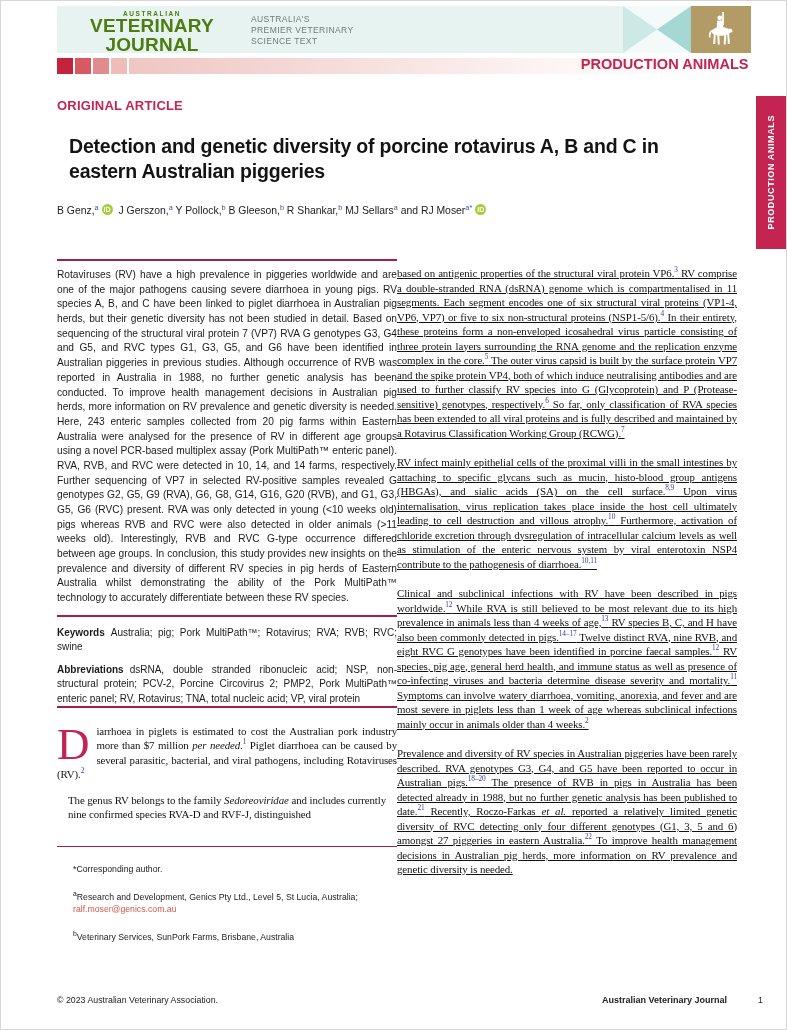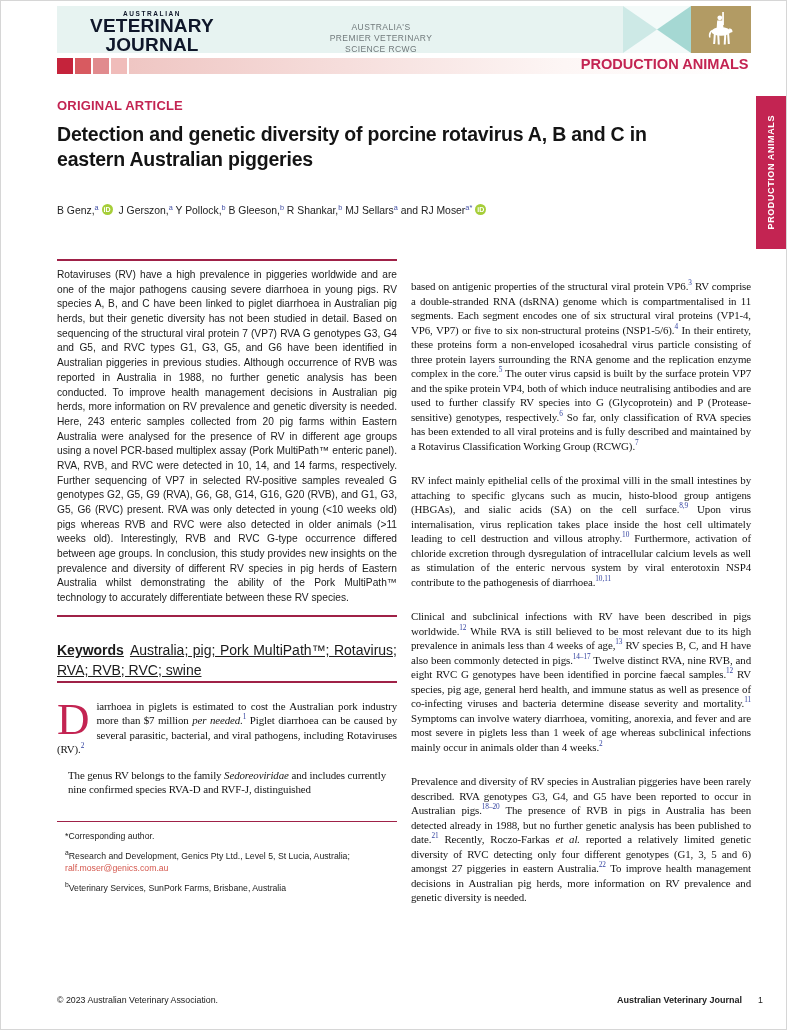--- a/index.html
+++ b/index.html
@@ -8,24 +8,24 @@
 
   
   .mint-band{position:absolute;left:56px;top:5px;width:566px;height:47px;background:#e7f3f1;}
   .deco{position:absolute;left:622px;top:5px;width:68px;height:47px;background:#f3faf9;}
   .deco .tri-left{position:absolute;left:0;top:0;width:100%;height:100%;background:#cde9e6;
         clip-path:polygon(0 0,50% 50%,0 100%);}
   .deco .tri-right{position:absolute;left:0;top:0;width:100%;height:100%;background:#a5d8d3;
         clip-path:polygon(100% 0,50% 50%,100% 100%);}
   .gold-box{position:absolute;left:690px;top:5px;width:60px;height:47px;background:#b29b64;}
   .gold-box svg{position:absolute;left:10px;top:4px;}
-  .logo{position:absolute;left:66px;top:9px;width:170px;text-align:center;color:#0f172a;}
+  .logo{position:absolute;left:66px;top:9px;width:170px;text-align:center;color:#4d7c0f;}
   .logo-small{font-size:6.5px;font-weight:bold;letter-spacing:1.6px;}
   .logo-line{font-size:19px;font-weight:bold;line-height:0.98;letter-spacing:0.2px;}
-  .tagline{position:absolute;left:250px;top:21px;width:260px;text-align:center;
+  .tagline{position:absolute;left:250px;top:13px;width:260px;text-align:left;
         font-size:8.5px;color:#70797b;line-height:1.3;letter-spacing:0.4px;}
 
   .grad-bar{position:absolute;left:56px;top:57px;width:694px;height:16px;display:flex;align-items:center;}
   .sq{width:16px;height:16px;margin-right:2px;flex:0 0 auto;}
   .fade{flex:1;height:16px;background:linear-gradient(to right,#efc6c3,#fdf6f5 70%,#fff);}
   .banner-label{position:absolute;right:37px;top:54px;font-size:15.5px;font-weight:bold;
         color:#c32452;transform:scaleX(0.94);transform-origin:right;letter-spacing:0;}
 
   
   .side-tab{position:absolute;right:0;top:95px;width:30px;height:153px;background:#c32452;
@@ -38,47 +38,47 @@
         font-size:13px;letter-spacing:0.2px;}
   .title{position:absolute;left:56px;top:121px;width:650px;font-size:19.5px;font-weight:bold;
         color:#141414;line-height:1.3;letter-spacing:-0.2px;}
   .authors{position:absolute;left:56px;top:203px;width:670px;font-size:10.4px;color:#222;}
   .authors sup.aff{color:#4350a5;}
   .orcid{display:inline-block;width:11px;height:11px;border-radius:50%;background:#a6ce39;
         color:#fff;font-size:7px;font-weight:bold;text-align:center;line-height:11px;
         vertical-align:2px;margin:0 3px;}
 
   
-  .columns{position:absolute;left:56px;top:258px;width:694px;display:flex;gap:14px;}
+  .columns{position:absolute;left:56px;top:258px;width:694px;display:flex;}
   .col{width:340px;flex:0 0 auto;}
   .rule{height:2px;background:#9f2147;border:none;margin:0;}
   .abstract{font-size:10.2px;line-height:1.44;text-align:justify;margin:7px 0 9px;color:#1b1b1b;}
-  .kv{font-size:14px;line-height:1.42;text-align:justify;margin:24px 0 0;color:#1b1b1b;text-decoration:underline;}
+  .kv{font-size:10px;line-height:1.42;text-align:justify;margin:9px 0 0;color:#1b1b1b;}
   .kv b{padding-right:6px;}
   .meta-line{display:flex;justify-content:space-between;font-size:9.2px;margin:8px 0 7px;color:#222;}
   .meta-line .jref{font-style:italic;}
   .serif{font-family:"Liberation Serif",serif;font-size:10.9px;line-height:1.33;
         text-align:justify;color:#121212;letter-spacing:-0.1px;}
   .col-left .serif.p1{margin:16px 0 0;}
   .col-left .serif.p2{margin:11px 11px 0;}
   .dropcap{float:left;font-family:"Liberation Serif",serif;font-size:45px;line-height:36px;
         color:#c32452;padding:2px 7px 0 0;}
   sup.ref{color:#2f3f9e;font-size:7.3px;line-height:0;}
   sup.aff{font-size:7.3px;line-height:0;}
   sup.fns{font-size:6.8px;line-height:0;}
   .footnote-rule{height:1px;background:#9f2147;margin-top:24px;}
   .footnotes{font-size:8.7px;line-height:1.4;margin-top:4px;color:#222;}
-  .footnotes p{margin:8px;}
+  .footnotes p{margin:16px;}
   .link{color:#d4574d;}
-  .col-right .serif{margin:20px 0 15px;}
+  .col-right .serif{margin:7px 0 15px;text-decoration:underline;}
 
   
   .footer{position:absolute;left:56px;top:994px;width:706px;display:flex;
         justify-content:space-between;align-items:baseline;font-size:8.8px;color:#222;text-align:center;}
-  .footer-right{display:flex;gap:16px;align-items:baseline;}
+  .footer-right{display:flex;gap:31px;align-items:baseline;}
   .footer-right b{font-size:9px;}
 </style>
 </head>
 <body>
 
 <div class="page">
 
   <div class="mint-band"></div>
   <div class="deco">
     <div class="tri-left"></div>
@@ -101,46 +101,47 @@
     </svg>
   </div>
   <div class="logo">
     <div class="logo-small">AUSTRALIAN</div>
     <div class="logo-line">VETERINARY</div>
     <div class="logo-line">JOURNAL</div>
   </div>
   <div class="tagline">
     <div>AUSTRALIA'S</div>
     <div>PREMIER VETERINARY</div>
-    <div>SCIENCE RCWG</div>
+    <div>SCIENCE TEXT</div>
   </div>
   <div class="grad-bar">
     <div class="sq" style="background: rgb(197, 35, 59);"></div>
     <div class="sq" style="background: rgb(216, 90, 96);"></div>
     <div class="sq" style="background: rgb(225, 139, 142);"></div>
     <div class="sq" style="background: rgb(240, 188, 186);"></div>
     <div class="fade"></div>
   </div>
   <div class="banner-label">PRODUCTION ANIMALS</div>
 
   <div class="side-tab">
     <span>PRODUCTION ANIMALS</span>
   </div>
 
   <div class="article-type">ORIGINAL ARTICLE</div>
-  <h1 class="title" style="margin:0;">Detection and genetic diversity of porcine rotavirus A, B and C in eastern Australian piggeries</h1>
+  <h1 class="title" style="margin:12px;">Detection and genetic diversity of porcine rotavirus A, B and C in eastern Australian piggeries</h1>
   <div class="authors">B Genz,<sup class="aff">a</sup><span class="orcid">iD</span> J Gerszon,<sup class="aff">a</sup>  Y Pollock,<sup class="aff">b</sup>  B Gleeson,<sup class="aff">b</sup>  R Shankar,<sup class="aff">b</sup>  MJ Sellars<sup class="aff">a</sup> and  RJ Moser<sup class="aff">a*</sup><span class="orcid">iD</span></div>
 
   <div class="columns">
 
     <div class="col col-left">
       <div class="rule"></div>
       <p class="abstract">Rotaviruses (RV) have a high prevalence in piggeries worldwide and are one of the major pathogens causing severe diarrhoea in young pigs. RV species A, B, and C have been linked to piglet diarrhoea in Australian pig herds, but their genetic diversity has not been studied in detail. Based on sequencing of the structural viral protein 7 (VP7) RVA G genotypes G3, G4 and G5, and RVC types G1, G3, G5, and G6 have been identified in Australian piggeries in previous studies. Although occurrence of RVB was reported in Australia in 1988, no further genetic analysis has been conducted. To improve health management decisions in Australian pig herds, more information on RV prevalence and genetic diversity is needed. Here, 243 enteric samples collected from 20 pig farms within Eastern Australia were analysed for the presence of RV in different age groups using a novel PCR-based multiplex assay (Pork MultiPath™ enteric panel). RVA, RVB, and RVC were detected in 10, 14, and 14 farms, respectively. Further sequencing of VP7 in selected RV-positive samples revealed G genotypes G2, G5, G9 (RVA), G6, G8, G14, G16, G20 (RVB), and G1, G3, G5, G6 (RVC) present. RVA was only detected in young (&lt;10 weeks old) pigs whereas RVB and RVC were also detected in older animals (&gt;11 weeks old). Interestingly, RVB and RVC G-type occurrence differed between age groups. In conclusion, this study provides new insights on the prevalence and diversity of different RV species in pig herds of Eastern Australia whilst demonstrating the ability of the Pork MultiPath™ technology to accurately differentiate between these RV species.</p>
       <div class="rule"></div>
       <p class="kv"><b>Keywords</b><span>Australia; pig; Pork MultiPath™; Rotavirus; RVA; RVB; RVC; swine</span></p>
+      <p class="kv"><b>Abbreviations</b><span>dsRNA, double stranded ribonucleic acid; NSP, non-structural protein; PCV-2, Porcine Circovirus 2; PMP2, Pork MultiPath™ enteric panel; RV, Rotavirus; TNA, total nucleic acid; VP, viral protein</span></p>
       <div class="rule"></div>
       <p class="serif p1"><span class="dropcap">D</span><span>iarrhoea in piglets is estimated to cost the Australian pork industry more than $7 million <i>per needed.</i><sup class="ref">1</sup> Piglet diarrhoea can be caused by several parasitic, bacterial, and viral pathogens, including Rotaviruses (RV).<sup class="ref">2</sup></span></p>
       <p class="serif p2">The genus RV belongs to the family <i>Sedoreoviridae</i> and includes currently nine confirmed species RVA-D and RVF-J, distinguished</p>
       <div class="footnote-rule"></div>
       <div class="footnotes">
         <p>*Corresponding author.</p>
         <p><sup class="fns">a</sup>Research and Development, Genics Pty Ltd., Level 5, St Lucia, Australia; <span class="link">ralf.moser@genics.com.au</span></p>
         <p><sup class="fns">b</sup>Veterinary Services, SunPork Farms, Brisbane, Australia</p>
       </div>
     </div>

